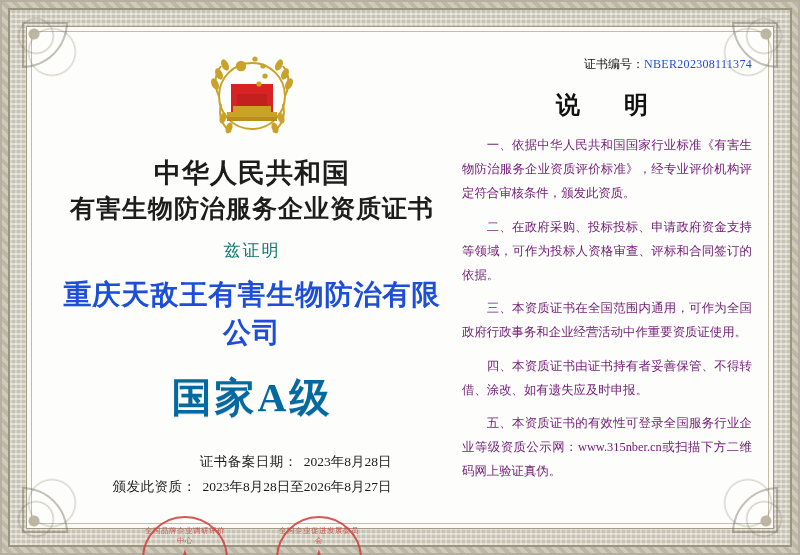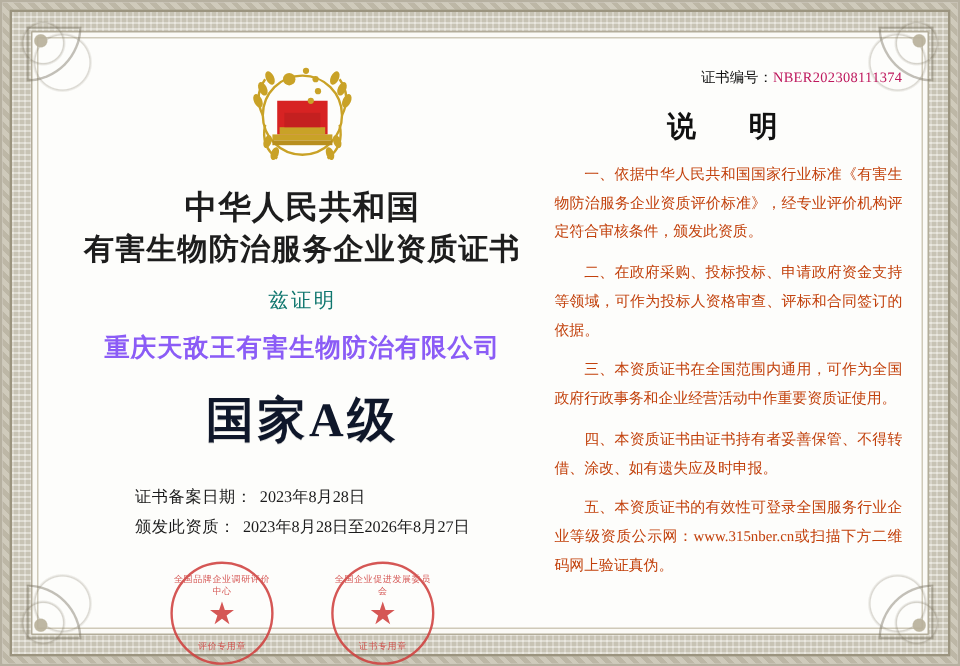--- a/index.html
+++ b/index.html
@@ -79,33 +79,33 @@
     font-size:27px; line-height:1.32; letter-spacing:1px;
     margin-top:4px;
   }
   .title-cn .l2 { font-size:25px; }
   .zizhengming {
     font-family:"Liberation Serif", serif;
     font-size:17px; color:#0f766e; margin-top:14px; letter-spacing:2px;
   }
   .company {
     font-family:"Liberation Serif", serif;
-    font-weight:bold; font-size:21px; color:#8b5cf6; margin-top:14px;
+    font-weight:bold; font-size:28px; color:#1d4ed8; margin-top:14px;
     letter-spacing:1px;
   }
   .grade {
     font-family:"Liberation Serif", serif;
-    font-weight:bold; font-size:40px; color:#0f172a;
+    font-weight:bold; font-size:40px; color:#0369a1;
     margin-top:18px; letter-spacing:3px;
     text-shadow:0 1px 0 rgba(0,0,0,.15);
   }
   .dates {
     margin-top:24px; font-size:13.5px; color:#1c1c1c;
     font-family:"Liberation Serif", serif; line-height:1.9;
-    display:inline-block; text-align:left;
+    display:inline-block; text-align:right;
   }
   .dates .row { white-space:nowrap; }
   .dates .lbl { letter-spacing:.5px; }
   .dates .val { margin-left:6px; }
 
   
   .seals { margin-top:16px; display:flex; justify-content:center; gap:34px; }
   .seal-wrap { width:100px; text-align:center; }
   .seal {
     width:86px; height:86px; margin:0 auto;
@@ -124,29 +124,29 @@
   }
   .seal .arc-top { top:8px; }
   .seal .arc-bot { bottom:8px; }
 
   
   .right { position:absolute; right:14px; top:22px; width:290px; }
   .certno {
     text-align:right; font-size:12px; color:#111;
     font-family:"Liberation Serif", serif; margin-bottom:16px;
   }
-  .certno .num { color:#be185d; letter-spacing:.3px; }
+  .certno .num { color:#1d4ed8; letter-spacing:.3px; }
   .shuoming {
     text-align:center; font-family:"Liberation Serif", serif;
     font-size:24px; font-weight:bold; letter-spacing:10px;
     color:#111; margin-bottom:12px;
   }
   .clause {
     font-family:"Liberation Serif", serif;
-    font-size:12.4px; line-height:1.95; color:#c2410c;
+    font-size:12.4px; line-height:1.95; color:#701a75;
     text-indent:2em; margin-bottom:9px; text-align:justify;
   }
 </style>
 </head>
 <body>
 
 <div id="cert">
   <div class="border-outer"></div>
   <div class="border-outer2"></div>
   <div class="border-inner"></div>

